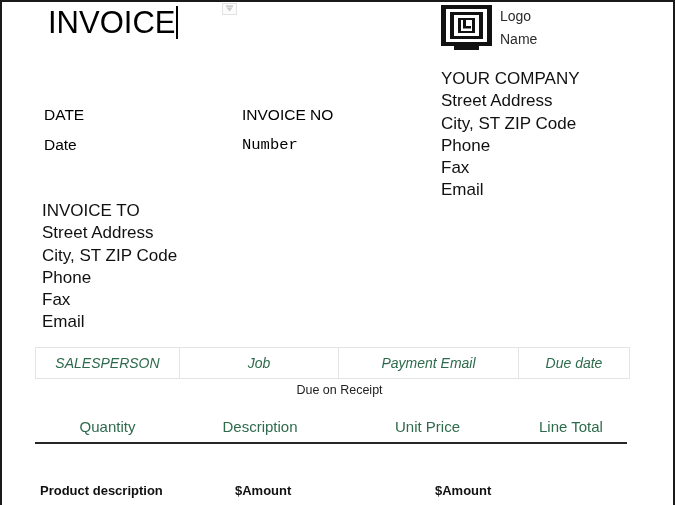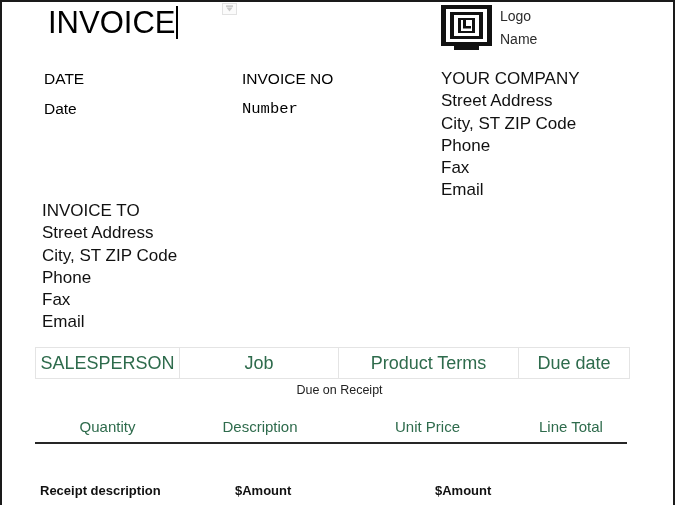--- a/index.html
+++ b/index.html
@@ -80,20 +80,21 @@
     margin-left: 8px;
     font-size: 14px;
     line-height: 23px;
     color: #2b2b2b;
   }
 
   
   .blk {
     position: absolute;
     color: #000000;
+    margin-top: 36px;
   }
   .lbl-cap {
     font-size: 15.5px;
     line-height: 22px;
     color: #000000;
   }
   .lbl-val {
     font-size: 15.5px;
     line-height: 22px;
     color: #000000;
@@ -122,23 +123,24 @@
     top: 345px;
     width: 590px;
     border-collapse: collapse;
     table-layout: fixed;
   }
   .sp-table td {
     border: 1px solid #e4e4e4;
     height: 30px;
     text-align: center;
     vertical-align: middle;
-    font-size: 18px;
+    font-size: 14px;
     color: #2e6b4c;
     padding: 0;
+    font-style: italic;
   }
   .sp-c0 { width: 143px; }
   .sp-c1 { width: 158px; }
   .sp-c2 { width: 179px; }
   .sp-c3 { width: 110px; }
 
   .due-note {
     position: absolute;
     left: 0;
     top: 381px;
@@ -243,34 +245,34 @@
     <div class="addr-line">Phone</div>
     <div class="addr-line">Fax</div>
     <div class="addr-line">Email</div>
   </div>
 
   <table class="sp-table">
     <tbody>
         <tr>
       <td class="sp-c0">SALESPERSON</td>
       <td class="sp-c1">Job</td>
-      <td class="sp-c2">Product Terms</td>
+      <td class="sp-c2">Payment Email</td>
       <td class="sp-c3">Due date</td>
     </tr>
   </tbody>
     </table>
 
   <div class="due-note">Due on Receipt</div>
 
   <div class="items-head">
     <div class="col-qty">Quantity</div>
     <div class="col-desc">Description</div>
     <div class="col-unit">Unit Price</div>
     <div class="col-line">Line Total</div>
   </div>
 
   <div class="items-row">
-    <div class="cell-pdesc">Receipt description</div>
+    <div class="cell-pdesc">Product description</div>
     <div class="cell-unit">$Amount</div>
     <div class="cell-total">$Amount</div>
   </div>
 
 </div>
 
 </body></html>

